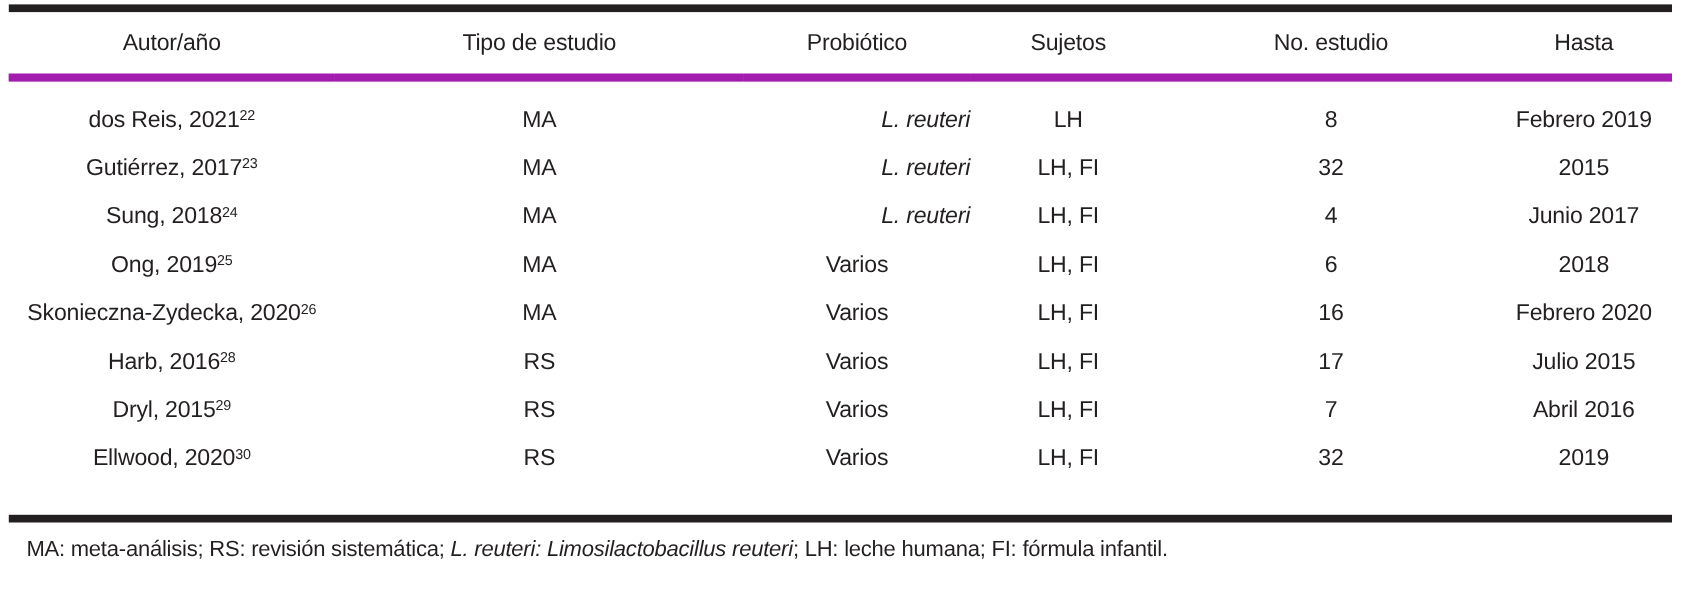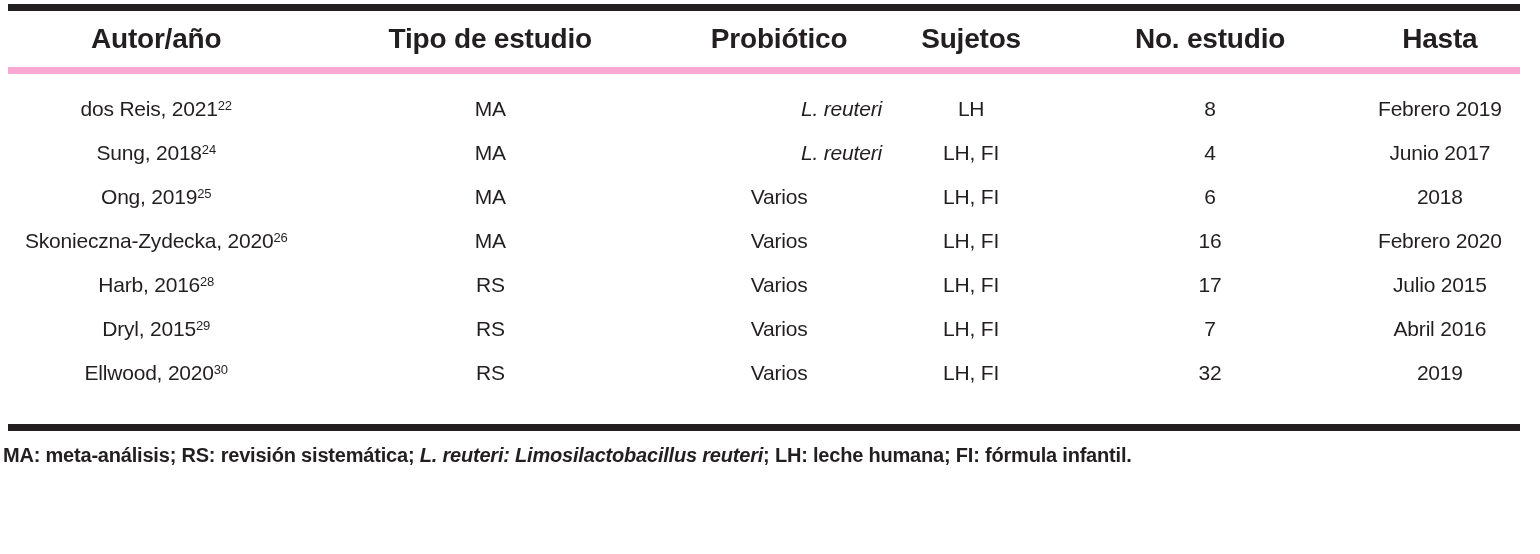--- a/index.html
+++ b/index.html
@@ -30,27 +30,27 @@
   .rule {
     height: 7px;
     background: #231f20;
   }
   table {
     width: 100%;
     border-collapse: collapse;
     table-layout: fixed;
   }
   thead th {
-    font-size: 28px;
-    font-weight: 700;
+    font-size: 21px;
+    font-weight: 400;
     height: 56px;
     vertical-align: middle;
     text-align: center;
     padding: 0;
-    border-bottom: 7px solid #f9a8d4;
+    border-bottom: 7px solid #a21caf;
   }
   tbody td {
     font-size: 21px;
     font-weight: 400;
     height: 44px;
     vertical-align: middle;
     text-align: center;
     padding: 0;
     white-space: nowrap;
   }
@@ -60,26 +60,25 @@
   .italic { font-style: italic; text-align: right; }
   sup {
     font-size: 13px;
     line-height: 0;
     vertical-align: baseline;
     position: relative;
     top: -0.5em;
     letter-spacing: -0.2px;
   }
   .footnote {
-    margin-left: 3px;
+    margin-left: 24px;
     padding-top: 12px;
     font-size: 20px;
     line-height: 25px;
     white-space: nowrap;
-    font-weight: bold;
   }
 </style>
 </head>
 <body style="color: rgb(35, 31, 32); background: rgb(255, 255, 255);">
 
 <div class="sheet">
   <div class="table-area">
     <div class="rule" style="background: rgb(35, 31, 32);"></div>
     <table>
       <colgroup>
@@ -101,20 +100,28 @@
           </tr>
       </thead>
       <tbody>
           <tr>
             <td class="col-autor"><span>dos Reis, 2021</span><sup>22</sup></td>
             <td class="col-tipo">MA</td>
             <td class="col-probiotico italic">L. reuteri</td>
             <td class="col-sujetos">LH</td>
             <td class="col-trabajos">8</td>
             <td class="col-hasta">Febrero 2019</td>
+          </tr>
+          <tr>
+            <td class="col-autor"><span>Gutiérrez, 2017</span><sup>23</sup></td>
+            <td class="col-tipo">MA</td>
+            <td class="col-probiotico italic">L. reuteri</td>
+            <td class="col-sujetos">LH, FI</td>
+            <td class="col-trabajos">32</td>
+            <td class="col-hasta">2015</td>
           </tr>
           <tr>
             <td class="col-autor"><span>Sung, 2018</span><sup>24</sup></td>
             <td class="col-tipo">MA</td>
             <td class="col-probiotico italic">L. reuteri</td>
             <td class="col-sujetos">LH, FI</td>
             <td class="col-trabajos">4</td>
             <td class="col-hasta">Junio 2017</td>
           </tr>
           <tr>

